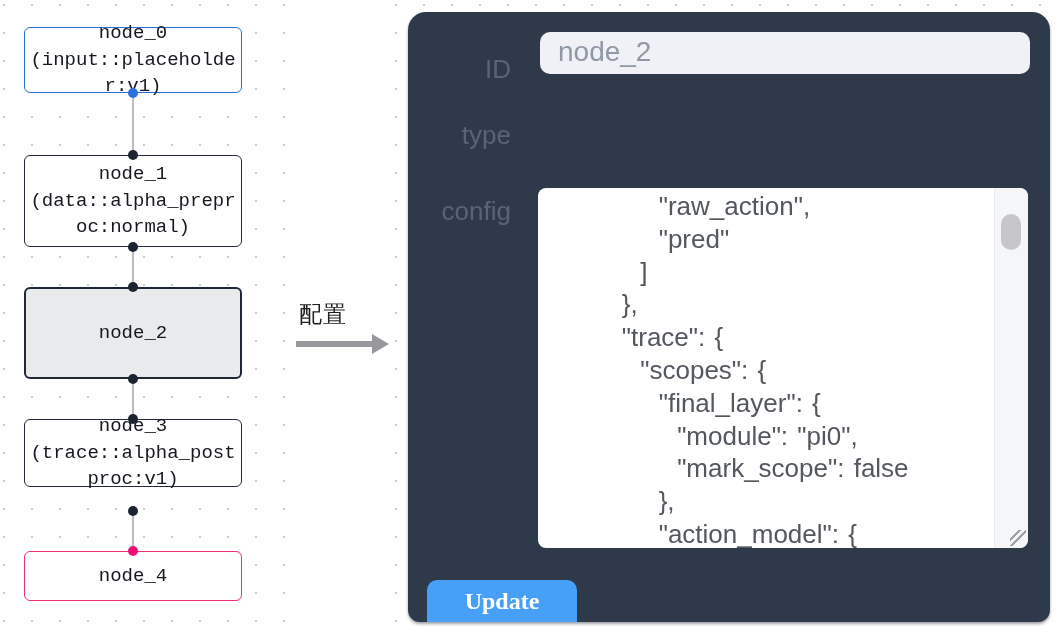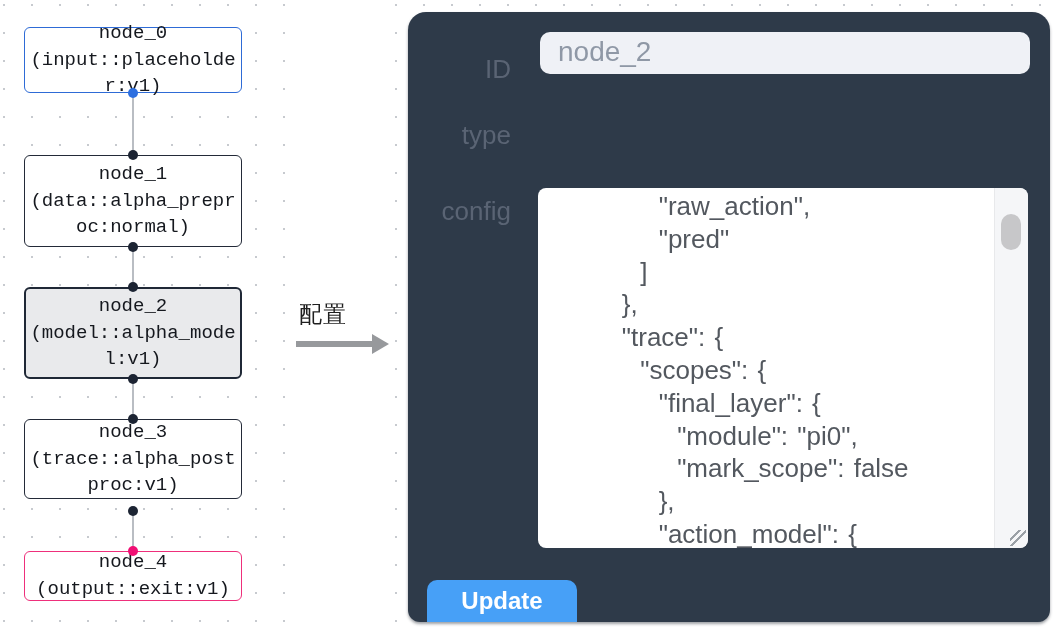--- a/index.html
+++ b/index.html
@@ -24,21 +24,21 @@
     background:#ffffff; border:1.5px solid #232a38; border-radius:6px;
     display:flex; flex-direction:column; justify-content:center; align-items:center;
     text-align:center; font-size:19px; line-height:1.42; color:#15181e;
     padding:0 1px;
     font-family:Liberation Mono, monospace;
   }
   .flow-node .sub { word-break:break-all; width:100%; }
   #node-0 { top:27px;  height:66px; border-color:#2e6bd6; }
   #node-1 { top:155px; height:92px; }
   #node-2 { top:287px; height:92px; background:#e9eaec; border:2px solid #1f2836; }
-  #node-3 { top:419px; height:80px; }
+  #node-3 { top:419px; height:68px; }
   #node-4 { top:551px; height:50px; border-color:#ee2f7b; }
 
   .edge { position:absolute; left:132px; width:1.5px; background:#b9bdc3; }
   #edge-0 { top:93px;  height:62px; }
   #edge-1 { top:247px; height:40px; }
   #edge-2 { top:379px; height:40px; }
   #edge-3 { top:511px; height:40px; }
 
   .handle { position:absolute; left:128px; width:10px; height:10px; border-radius:50%; background:#1c2433; }
   .handle.blue { background:#2d6fe0; }
@@ -97,21 +97,21 @@
     background:#c7c7c9; border-radius:10px;
   }
   #config-resize-grip {
     position:absolute; right:2px; bottom:2px; width:16px; height:16px;
     background:
       linear-gradient(135deg, transparent 0 6px, #9aa0a6 6px 8px, transparent 8px 11px, #9aa0a6 11px 13px, transparent 13px);
   }
   #update-button {
     position:absolute; left:19px; top:568px; width:150px; height:54px;
     background:#47a0f7; border:none; border-radius:10px;
-    font-family:Liberation Sans, sans-serif;
+    font-family:Liberation Serif, serif;
     font-size:24px; font-weight:600; color:#ffffff;
     padding-bottom:12px; cursor:pointer;
   }
 </style>
 </head>
 <body>
 
 <div id="stage">
 
   <div id="dotzone-left" class="dotzone"></div>
@@ -125,29 +125,27 @@
   <div id="node-0" class="flow-node">
     <div class="title">node_0</div>
     <div class="sub">(input::placeholder:v1)</div>
   </div>
   <div id="node-1" class="flow-node">
     <div class="title">node_1</div>
     <div class="sub">(data::alpha_preproc:normal)</div>
   </div>
   <div id="node-2" class="flow-node">
     <div class="title">node_2</div>
-    <div class="sub">(model::alpha_model:v1)</div>
   </div>
   <div id="node-3" class="flow-node">
     <div class="title">node_3</div>
     <div class="sub">(trace::alpha_postproc:v1)</div>
   </div>
   <div id="node-4" class="flow-node">
     <div class="title">node_4</div>
-    <div class="sub">(output::exit:v1)</div>
   </div>
 
   <div class="handle blue" style="top:88px;"></div>
   <div class="handle" style="top:150px;"></div>
   <div class="handle" style="top:242px;"></div>
   <div class="handle" style="top:282px;"></div>
   <div class="handle" style="top:374px;"></div>
   <div class="handle" style="top:414px;"></div>
   <div class="handle" style="top:506px;"></div>
   <div class="handle pink" style="top:546px;"></div>

